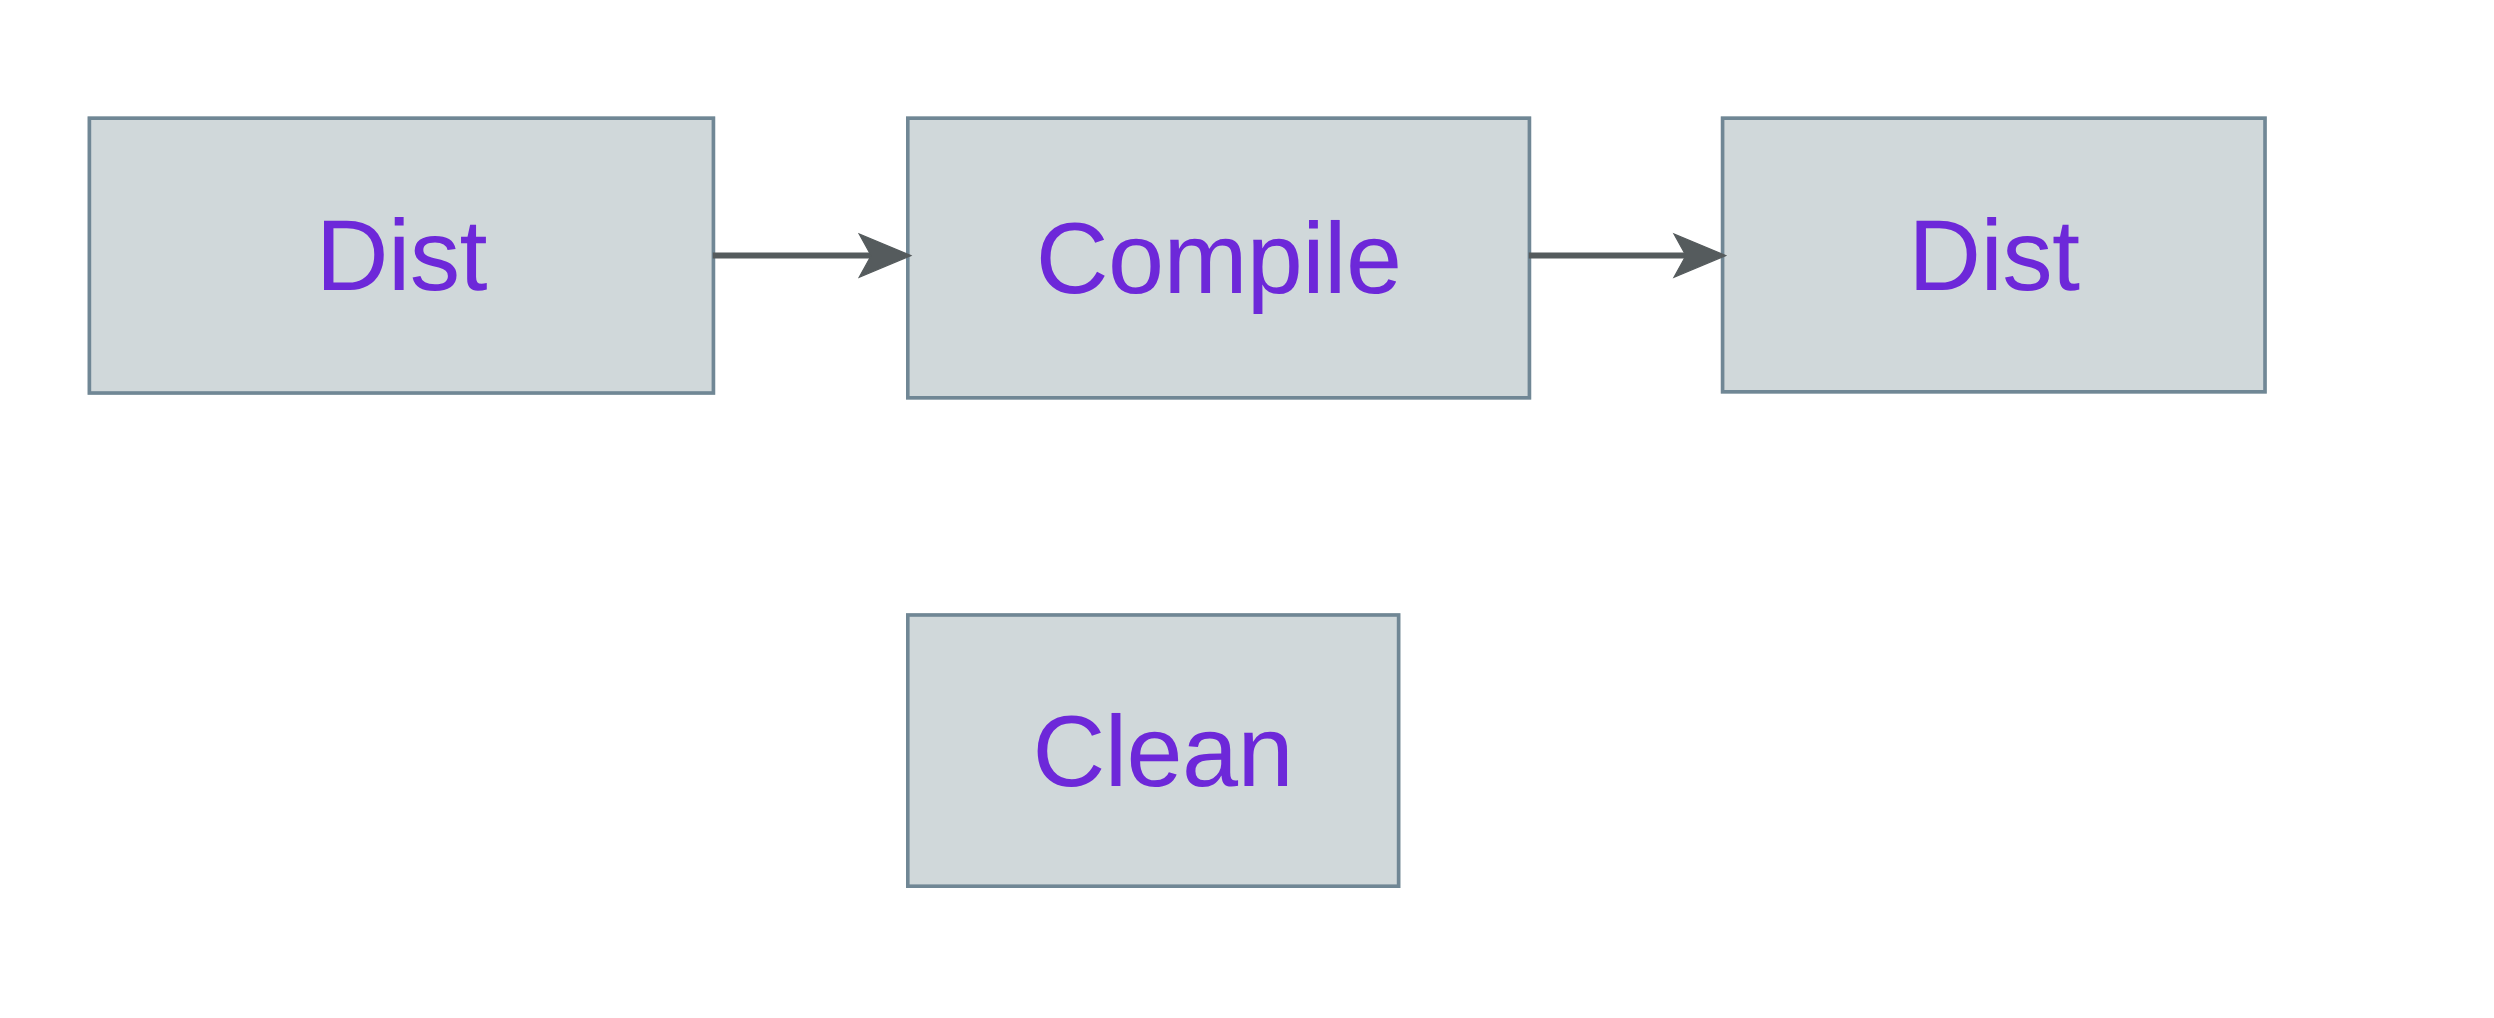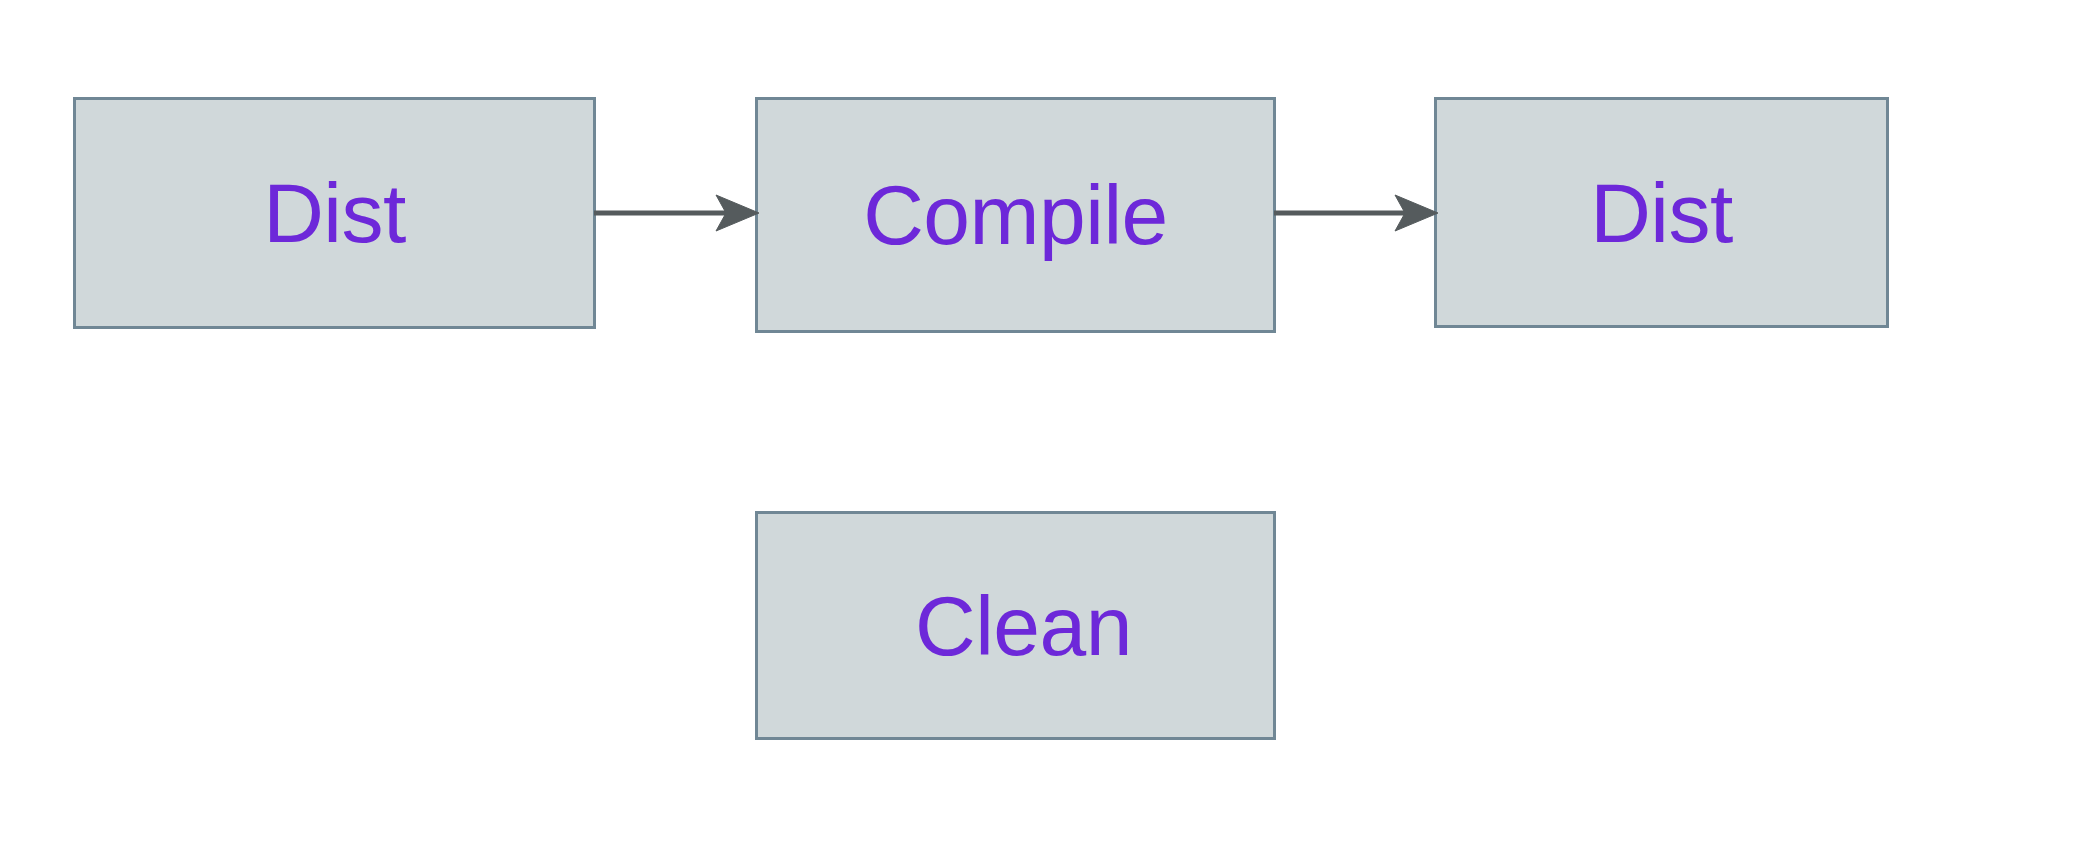--- a/index.html
+++ b/index.html
@@ -34,21 +34,21 @@
     font-weight: 400;
     color: #6d28d9;
     letter-spacing: -0.5px;
     white-space: nowrap;
     user-select: none;
   }
   
   #node-dist    { left: 73px;  top: 97px;  width: 523px; height: 232px; }
   #node-compile { left: 755px; top: 97px;  width: 521px; height: 236px; }
   #node-init    { left: 1434px;top: 97px;  width: 455px; height: 231px; }
-  #node-clean   { left: 755px; top: 511px; width: 521px; height: 229px; padding-left: 16px; }
+  #node-clean   { left: 755px; top: 511px; width: 412px; height: 229px; padding-left: 16px; }
 
   .edge {
     position: absolute;
     overflow: visible;
   }
   #edge-dist-compile    { left: 594px;  top: 183px; width: 165px; height: 60px; }
   #edge-compile-init    { left: 1274px; top: 183px; width: 164px; height: 60px; }
   .edge-line {
     stroke: #555B5D;
     stroke-width: 5;

